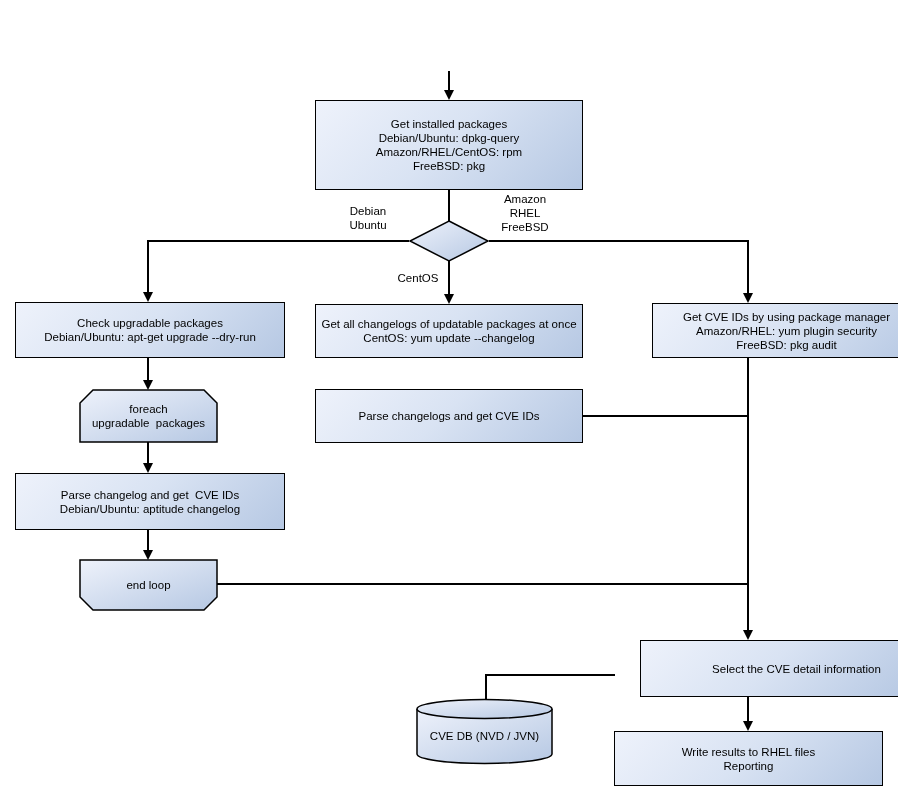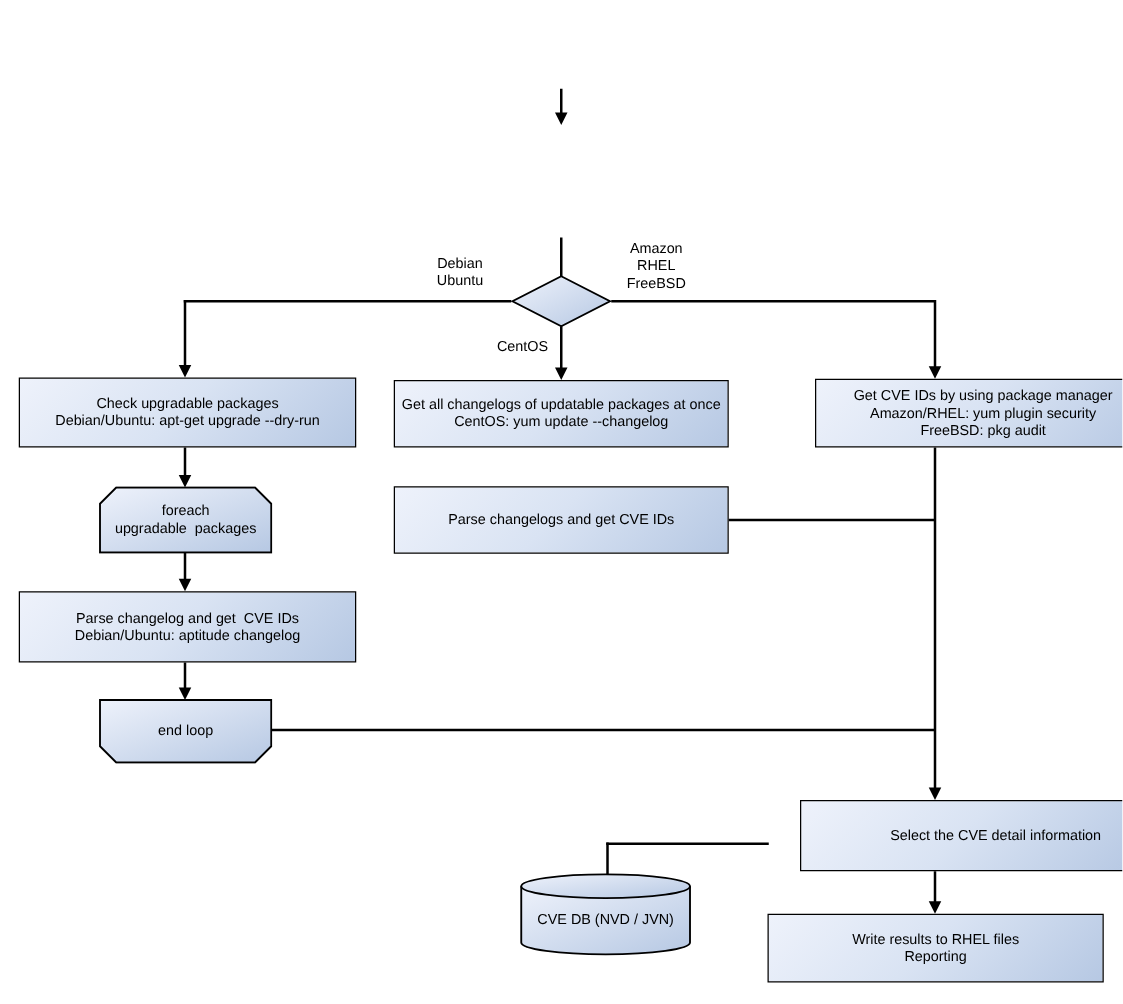--- a/index.html
+++ b/index.html
@@ -56,20 +56,24 @@
   <div class="arrow" style="left:143px;top:292px;"></div>
   <div class="arrow" style="left:444px;top:294px;"></div>
   <div class="arrow" style="left:743px;top:293px;"></div>
   <div class="arrow" style="left:143px;top:380px;"></div>
   <div class="arrow" style="left:143px;top:463px;"></div>
   <div class="arrow" style="left:143px;top:550px;"></div>
   <div class="arrow" style="left:743px;top:630px;"></div>
   <div class="arrow" style="left:743px;top:721px;"></div>
 
 
+  <div class="node" style="left:315px;top:100px;width:268px;height:90px;">Get installed packages
+Debian/Ubuntu: dpkg-query
+Amazon/RHEL/CentOS: rpm
+FreeBSD: pkg</div>
 
   <div class="node" style="left:15px;top:302px;width:270px;height:56px;">Check upgradable packages
 Debian/Ubuntu: apt-get upgrade --dry-run</div>
 
   <div class="node" style="left:315px;top:304px;width:268px;height:54px;">Get all changelogs of updatable packages at once
 CentOS: yum update --changelog</div>
 
   <div class="node" style="left:15px;top:473px;width:270px;height:57px;">Parse changelog and get  CVE IDs
 Debian/Ubuntu: aptitude changelog</div>
 

